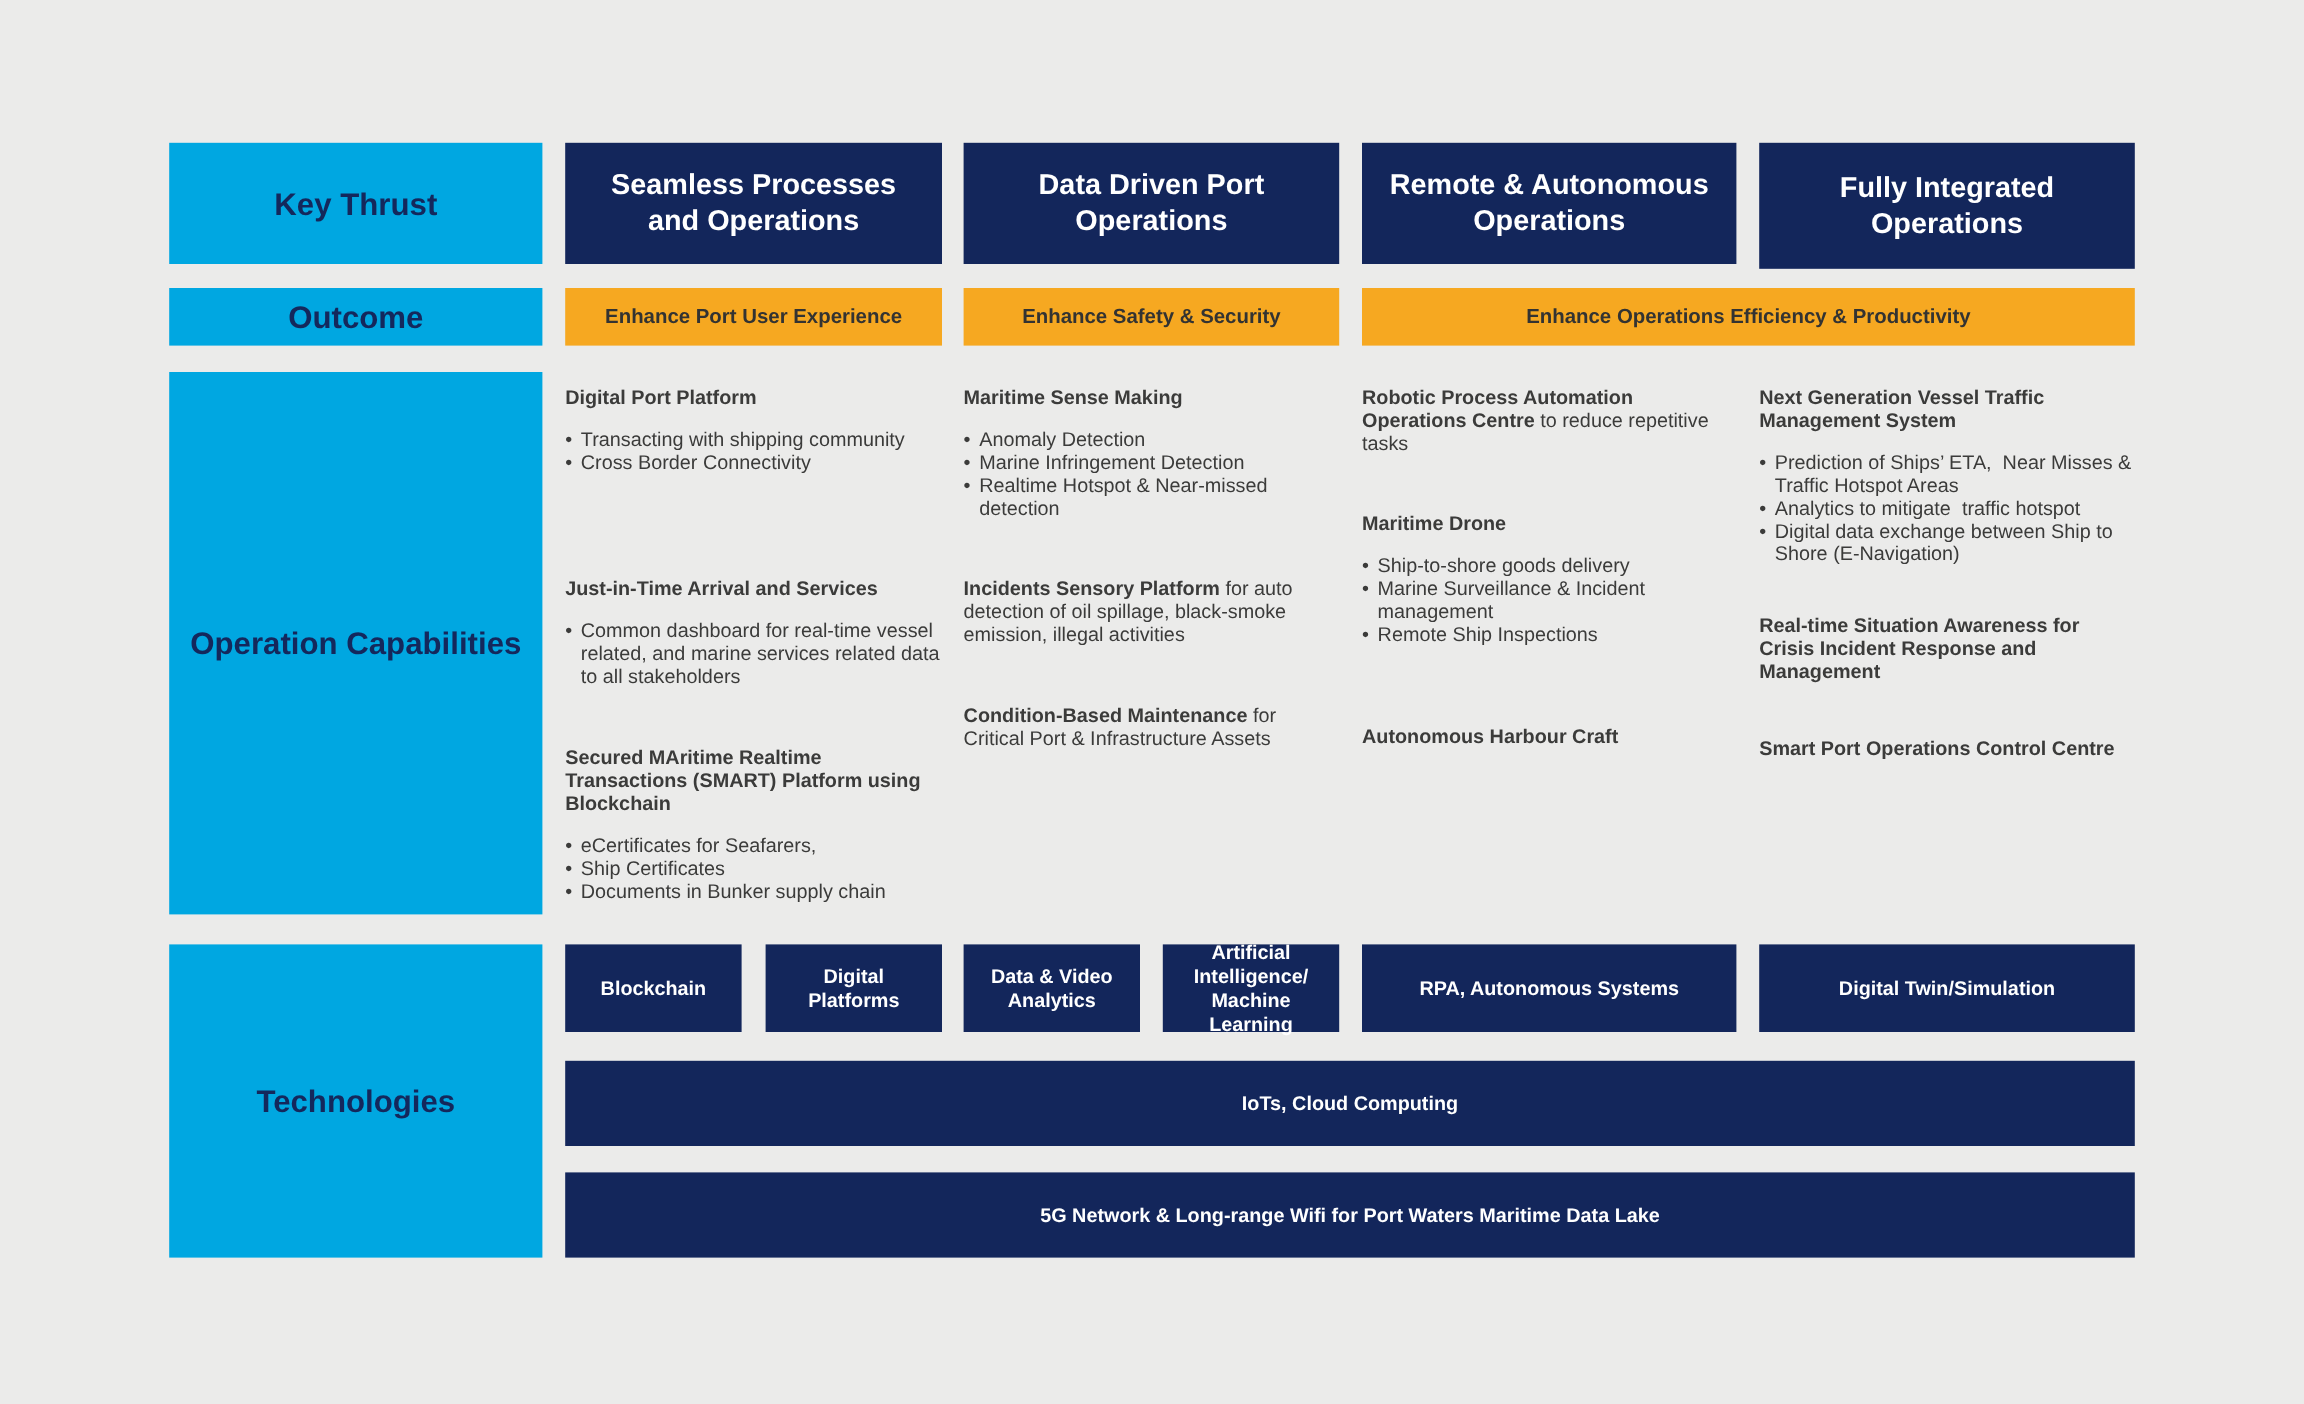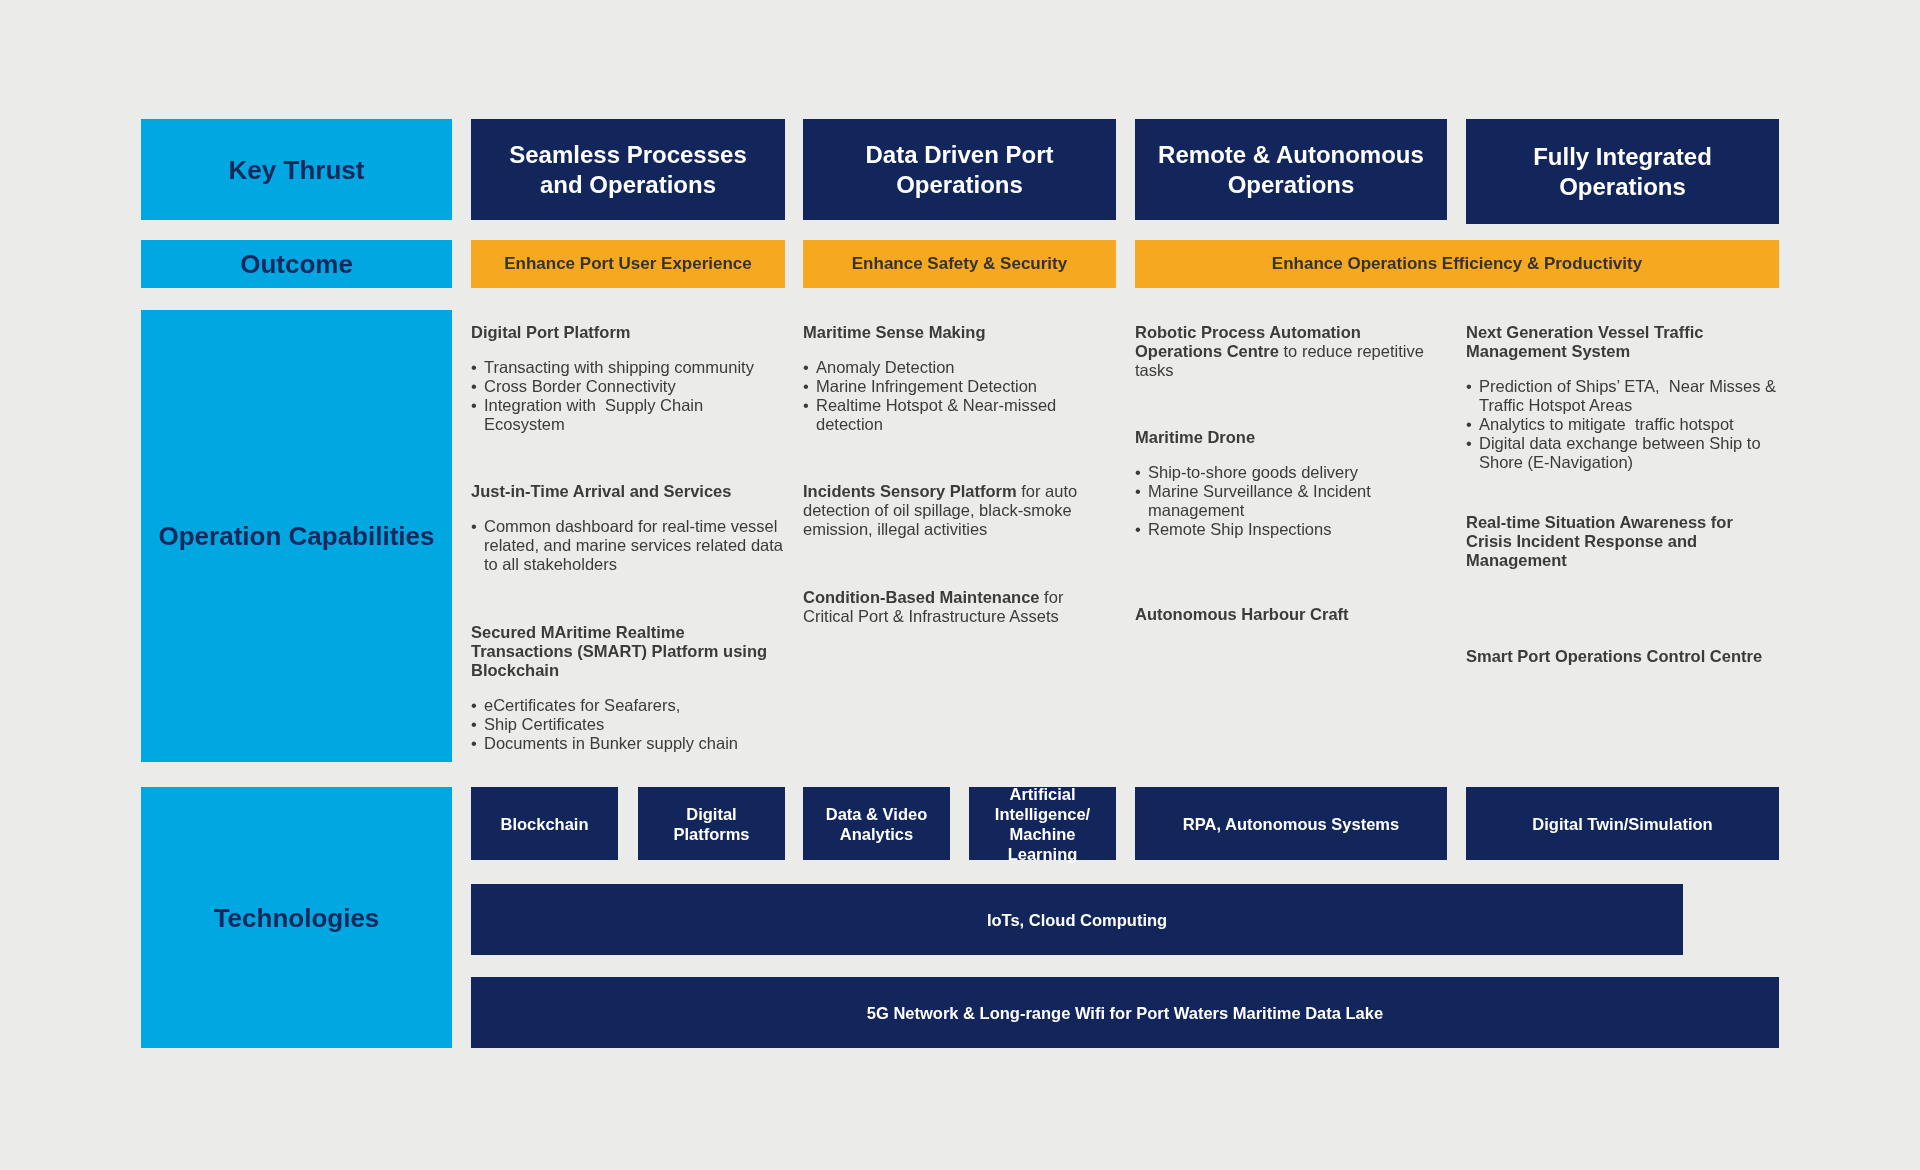--- a/index.html
+++ b/index.html
@@ -59,21 +59,20 @@
   <div class="box amber outcome-text" style="left:1135px; top:240px; width:644px; height:48px;">Enhance Operations Efficiency &amp; Productivity</div>
 
   <div class="box cyan side-label" style="left:141px; top:310px; width:311px; height:452px;">Operation Capabilities</div>
 
   <div class="cap-col" style="left:471px; top:310px; width:314px; height:452px;">
     <div class="cap-block" style="top:13px;">
       <div class="t b">Digital Port Platform</div>
       <div class="bullets">
         <div class="bullet t">Transacting with shipping community</div>
         <div class="bullet t">Cross Border Connectivity</div>
-        <div class="bullet t">Integration with  Supply Chain Ecosystem</div>
       </div>
     </div>
     <div class="cap-block" style="top:172px;">
       <div class="t b">Just-in-Time Arrival and Services</div>
       <div class="bullets">
         <div class="bullet t">Common dashboard for real-time vessel related, and marine services related data to all stakeholders</div>
       </div>
     </div>
     <div class="cap-block" style="top:313px;">
       <div class="t b">Secured MAritime Realtime Transactions (SMART) Platform using Blockchain</div>
@@ -118,30 +117,30 @@
       <div class="t b">Next Generation Vessel Traffic Management System</div>
       <div class="bullets">
         <div class="bullet t">Prediction of Ships’ ETA,  Near Misses &amp; Traffic Hotspot Areas</div>
         <div class="bullet t">Analytics to mitigate  traffic hotspot</div>
         <div class="bullet t">Digital data exchange between Ship to Shore (E-Navigation)</div>
       </div>
     </div>
     <div class="cap-block" style="top:203px;">
       <div class="t b">Real-time Situation Awareness for Crisis Incident Response and Management</div>
     </div>
-    <div class="cap-block" style="top:305px;margin-top:32px;">
+    <div class="cap-block" style="top:305px;">
       <div class="t b">Smart Port Operations Control Centre</div>
     </div>
   </div>
 
   <div class="box cyan side-label" style="left:141px; top:787px; width:311px; height:261px;">Technologies</div>
 
   <div class="box navy tech-label" style="left:471px; top:787px; width:147px; height:73px;">Blockchain</div>
   <div class="box navy tech-label" style="left:638px; top:787px; width:147px; height:73px;">Digital Platforms</div>
   <div class="box navy tech-label" style="left:803px; top:787px; width:147px; height:73px;">Data &amp; Video Analytics</div>
   <div class="box navy tech-label" style="left:969px; top:787px; width:147px; height:73px;">Artificial Intelligence/ Machine Learning</div>
   <div class="box navy tech-label" style="left:1135px; top:787px; width:312px; height:73px;">RPA, Autonomous Systems</div>
   <div class="box navy tech-label" style="left:1466px; top:787px; width:313px; height:73px;">Digital Twin/Simulation</div>
 
-  <div class="box navy tech-label" style="left:471px; top:884px; width:1212px; height:71px;">IoTs, Cloud Computing</div>
+  <div class="box navy tech-label" style="left:471px; top:884px; width:1308px; height:71px;">IoTs, Cloud Computing</div>
   <div class="box navy tech-label" style="left:471px; top:977px; width:1308px; height:71px;">5G Network &amp; Long-range Wifi for Port Waters Maritime Data Lake</div>
 
 </div>
 
 </body></html>

